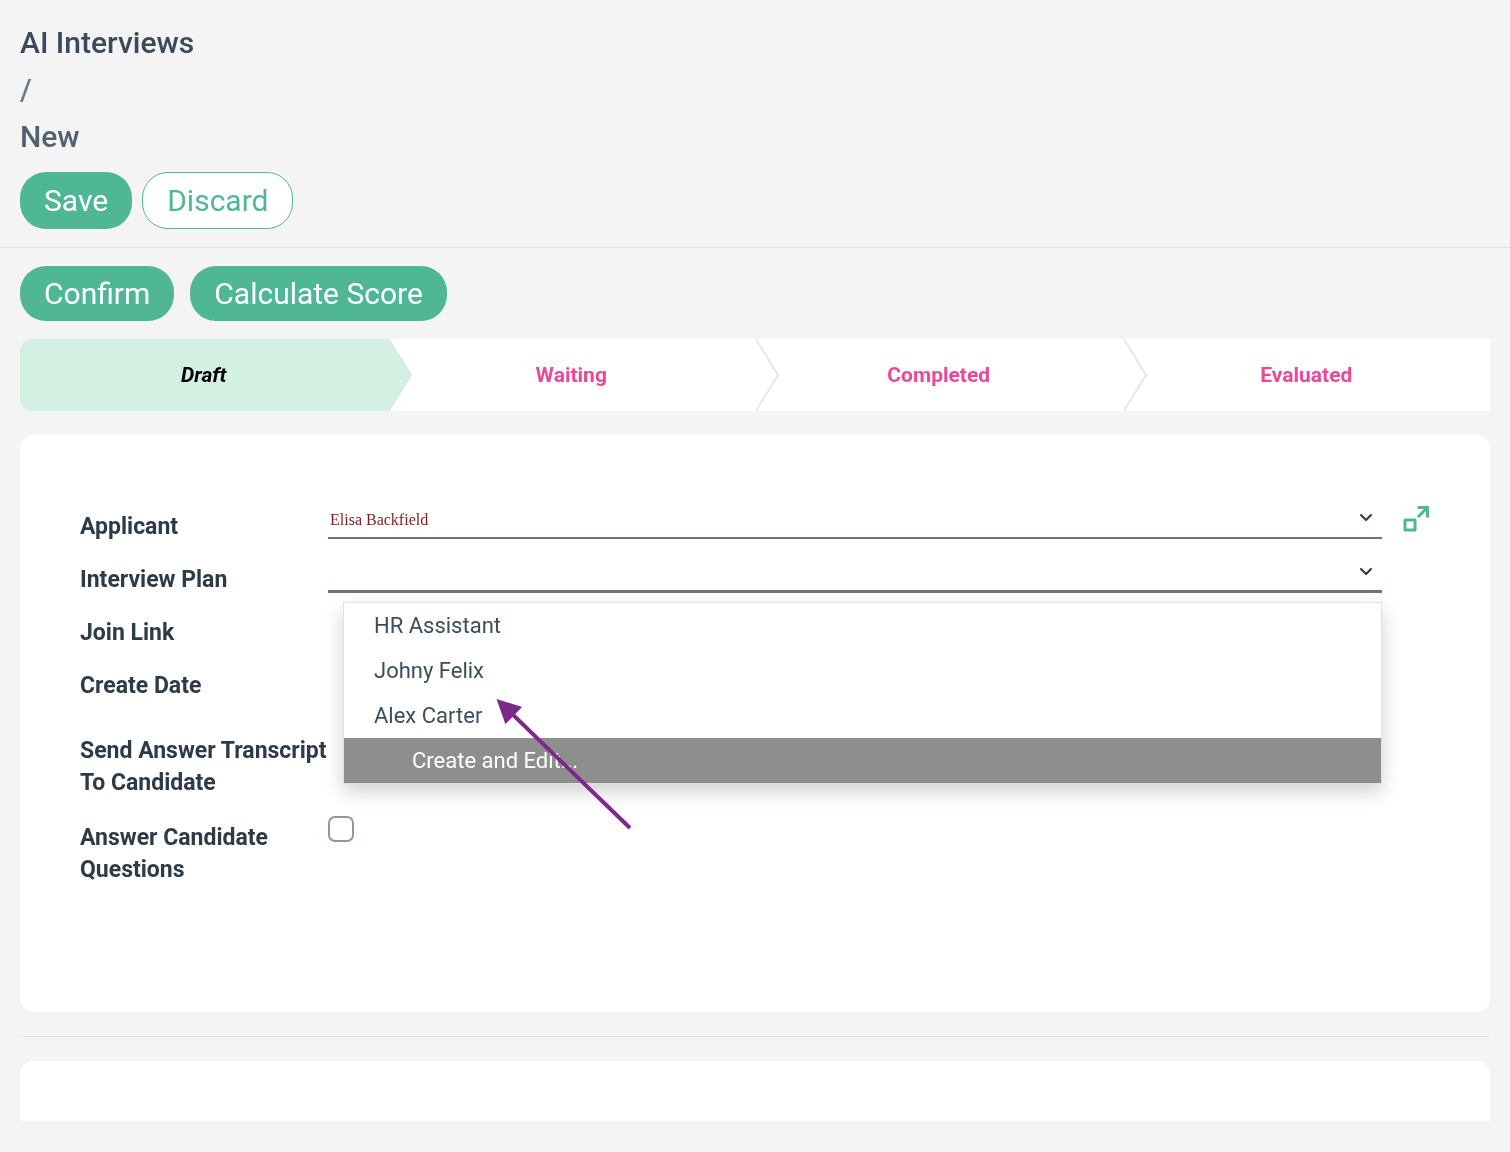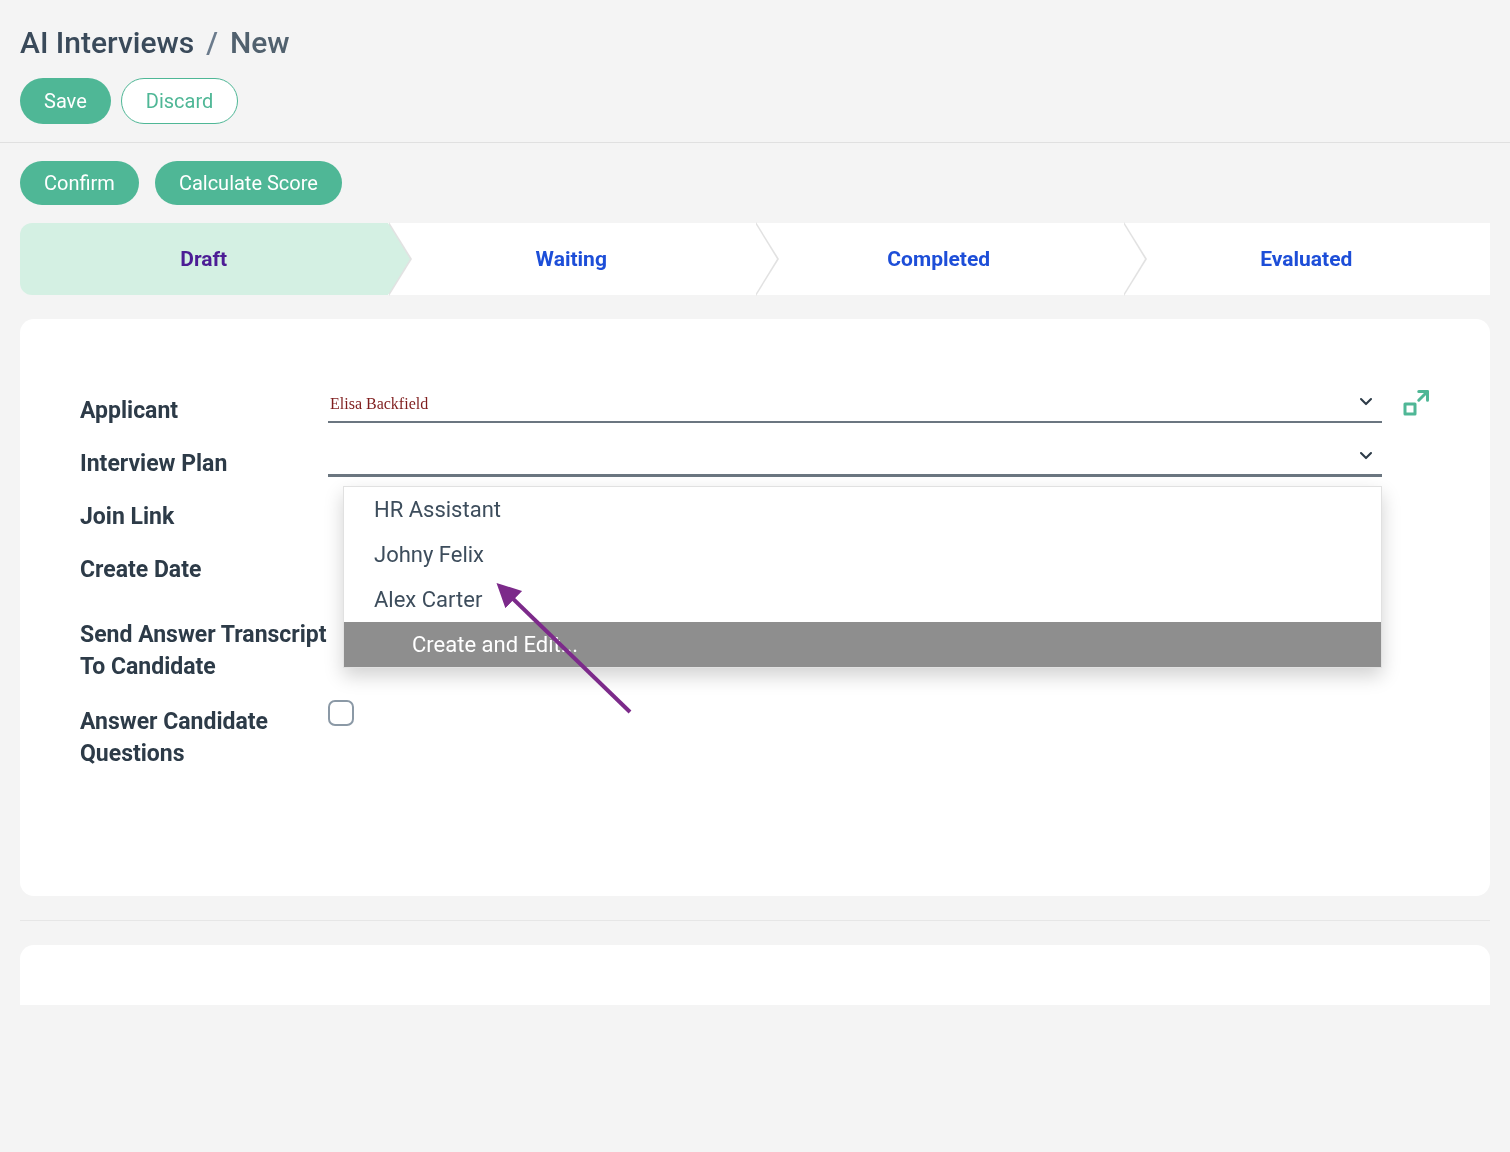--- a/index.html
+++ b/index.html
@@ -21,39 +21,40 @@
     border-bottom: 1px solid #e0e0e0;
   }
   .breadcrumb {
     font-size: 30px;
     font-weight: 500;
     color: #3a4a5a;
     margin-bottom: 18px;
     display: flex;
     align-items: baseline;
     gap: 12px;
+    flex-direction: column;
   }
   .breadcrumb .slash {
     color: #6b7b8c;
   }
   .breadcrumb .current {
     color: #51616e;
   }
   .save-discard-row {
     display: flex;
     gap: 10px;
   }
 
   
   .btn {
     display: inline-flex;
     align-items: center;
     justify-content: center;
     border-radius: 26px;
-    font-size: 20px;
+    font-size: 30px;
     padding: 10px 24px;
     cursor: pointer;
     border: none;
     font-family: inherit;
   }
   .btn-primary {
     background: #4fb796;
     color: #fff;
   }
   .btn-outline {
@@ -76,29 +77,30 @@
     height: 72px;
   }
   .status-step {
     position: relative;
     flex: 1;
     height: 72px;
     display: flex;
     align-items: center;
     justify-content: center;
     background: #ffffff;
-    color: #1d4ed8;
+    color: #ec4899;
     font-size: 21px;
     font-weight: 700;
   }
   .status-step.active {
     background: #d4f0e3;
-    color: #4c1d95;
+    color: #000000;
     border-top-left-radius: 12px;
     border-bottom-left-radius: 12px;
+    font-style: italic;
   }
   
   .status-step::after {
     content: "";
     position: absolute;
     right: -22px;
     top: 0;
     width: 0;
     height: 0;
     border-top: 36px solid transparent;

